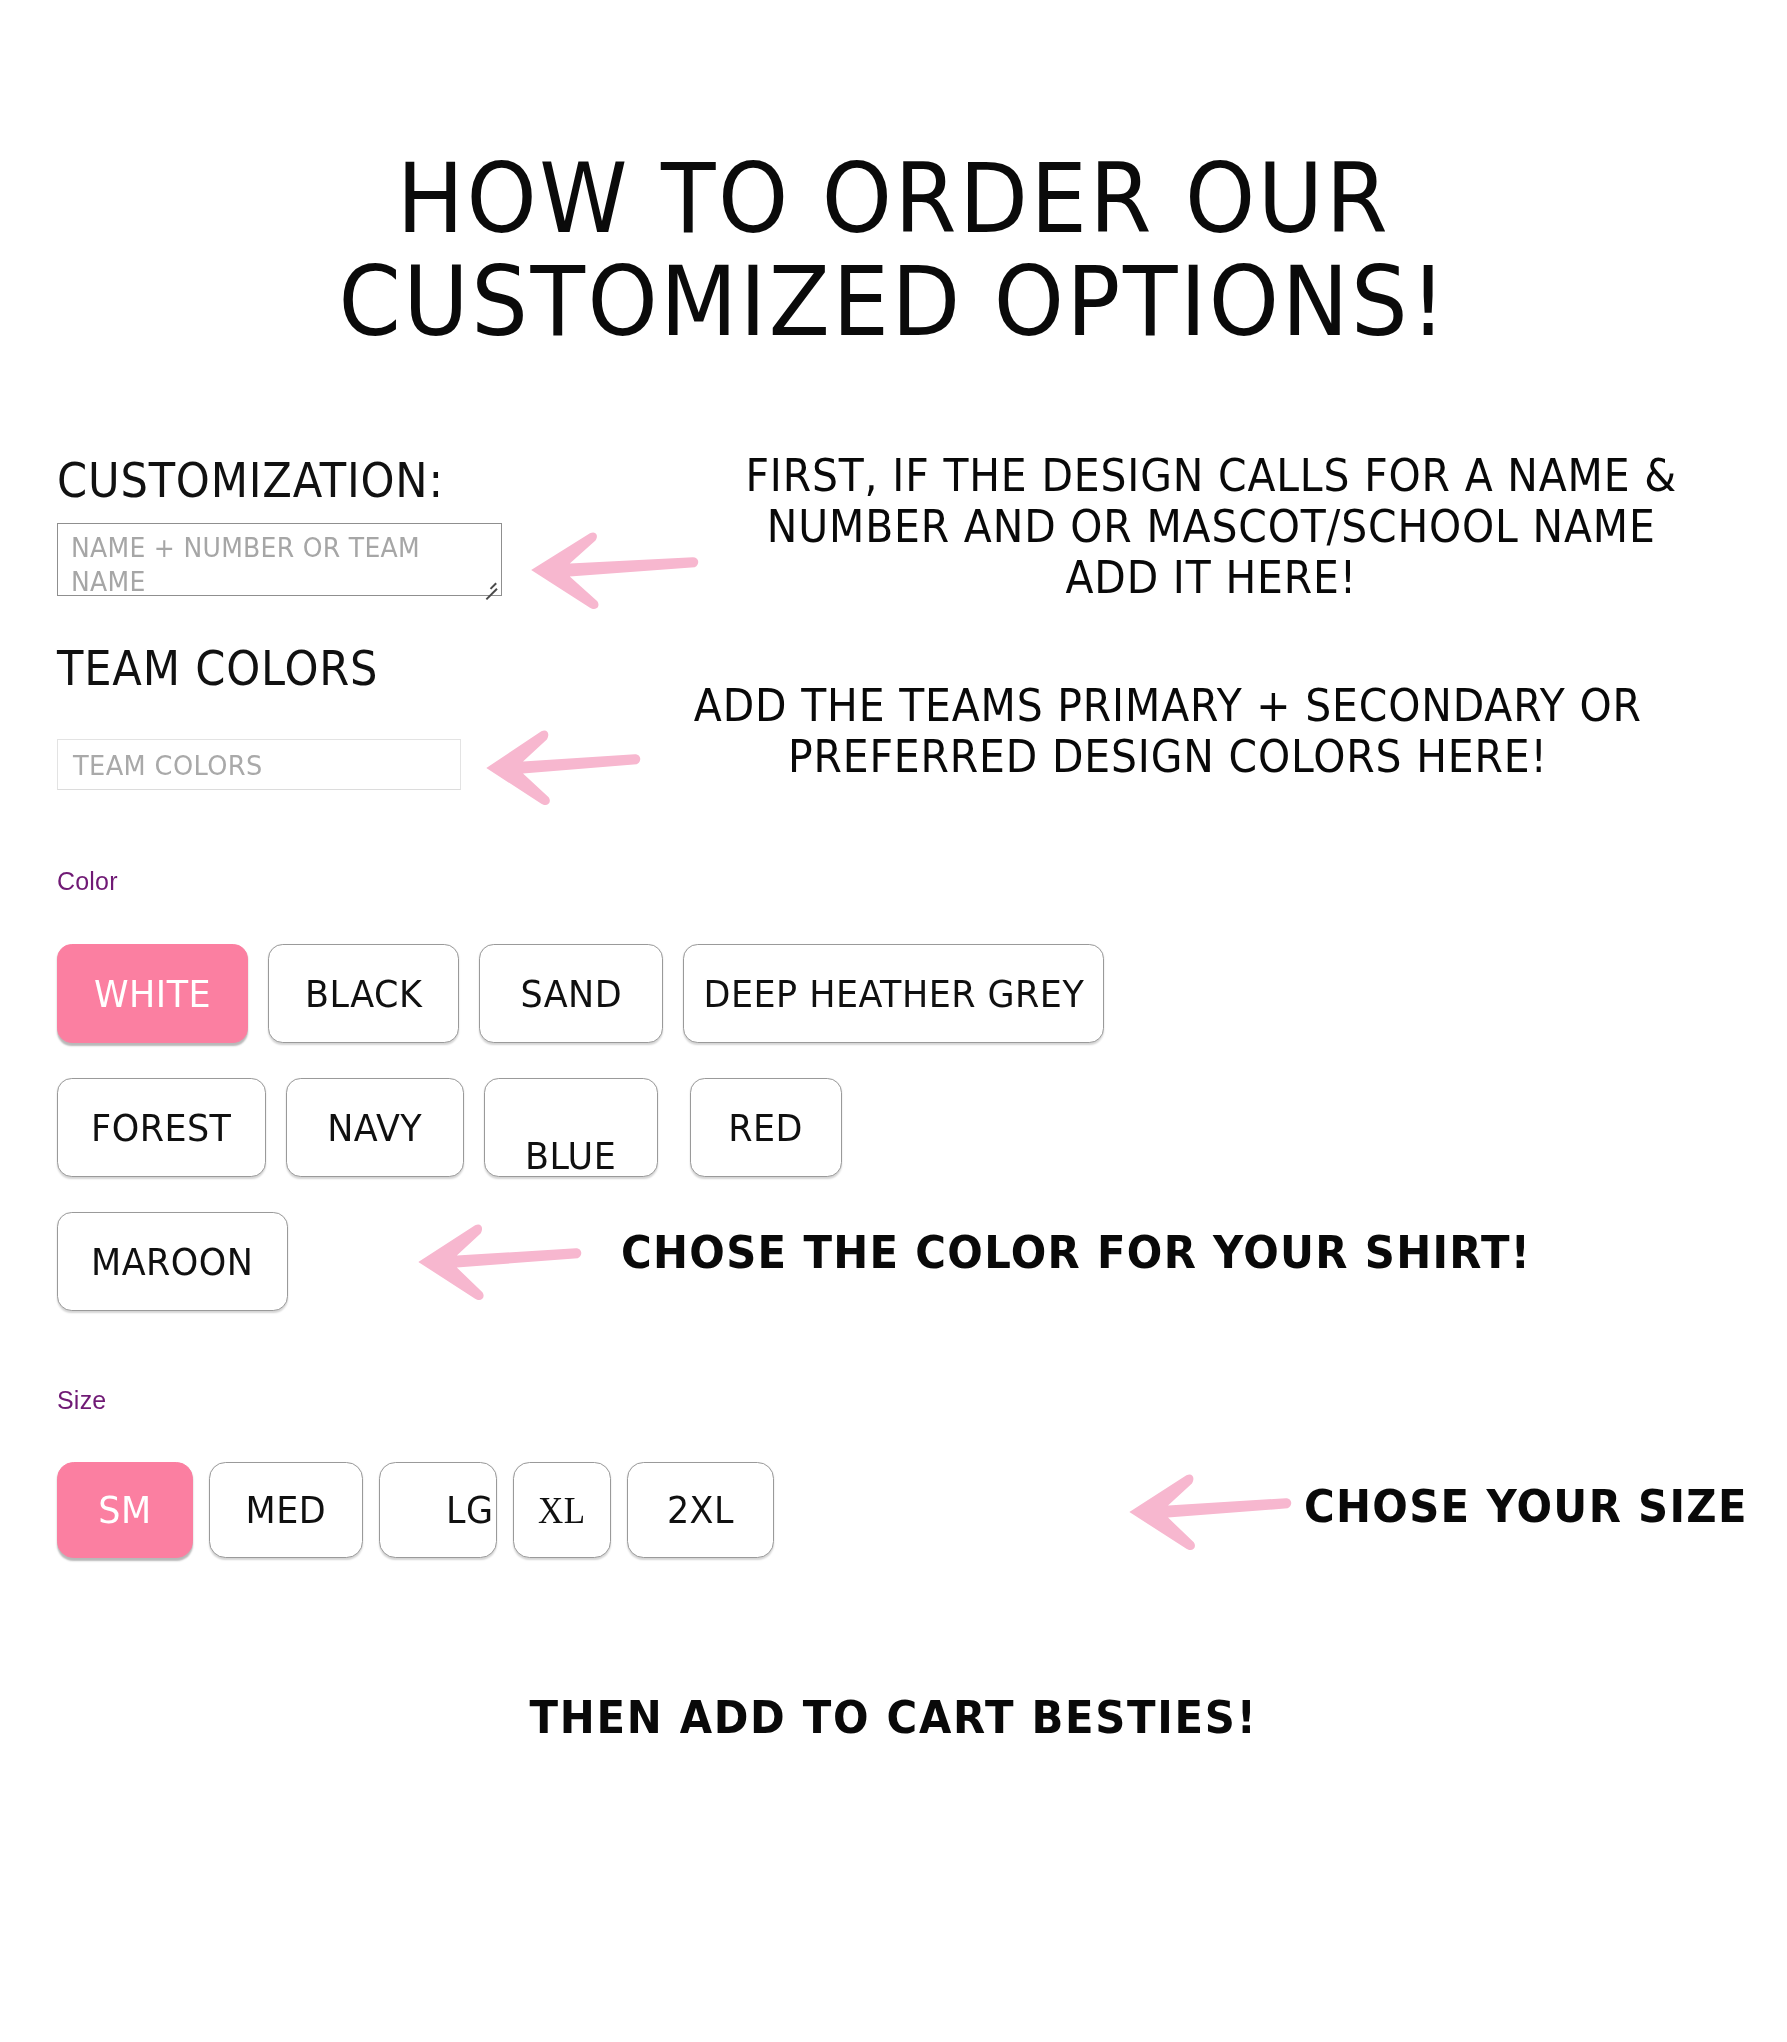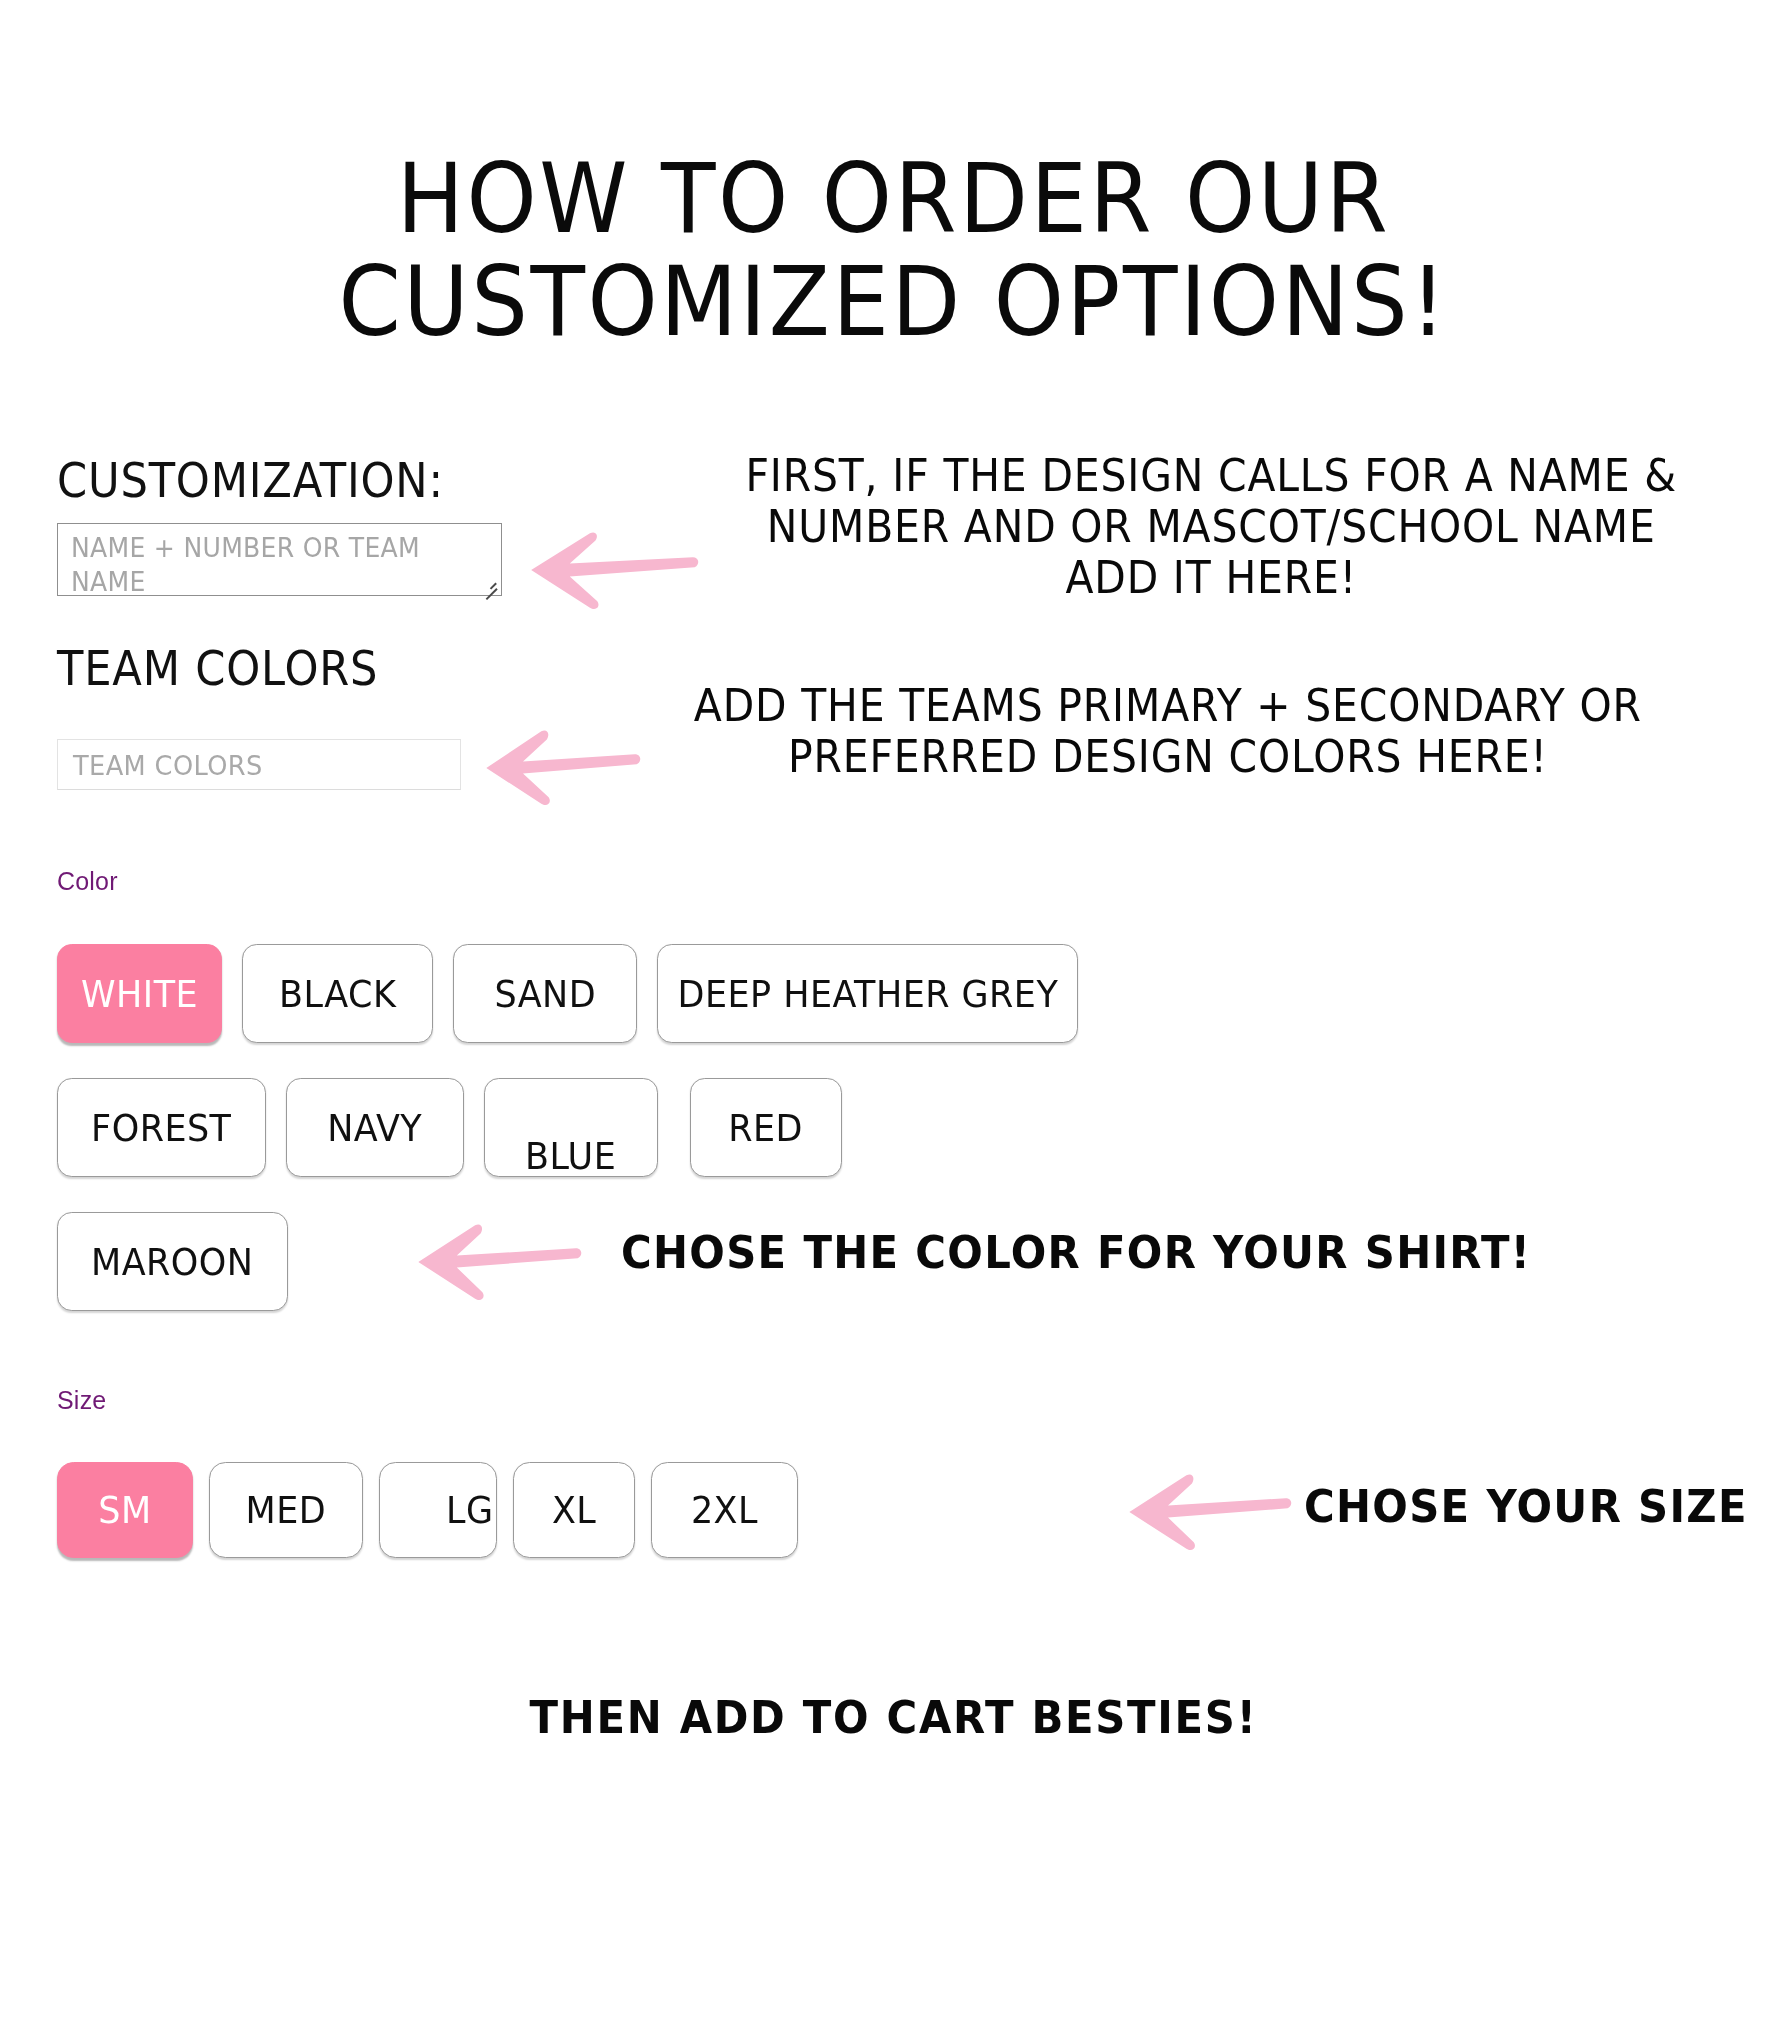--- a/index.html
+++ b/index.html
@@ -157,36 +157,36 @@
     transform-origin: center;
   }
   .pill.selected {
     background: #fb7fa1;
     border-color: #fb7fa1;
     color: #ffffff;
     box-shadow: 0 2.8px 1.8px rgba(0,0,0,0.28);
   }
 
   
-  .w-white { width: 165px; }
+  .w-white { width: 191px; }
   .w-black { width: 191px; }
   .w-sand  { width: 184px; }
   .w-dhg   { width: 421px; }
   .w-forest{ width: 209px; }
   .w-navy  { width: 178px; }
   .w-blue  { width: 174px; align-items: flex-end; }
   .w-red   { width: 152px; margin-left: 12px; }
   .w-purple{ width: 215px; }
   .w-maroon{ width: 231px; }
 
   
   .size-pill { width: 136px; height: 96px; border-radius: 16.5px; margin-right: 16px; }
   .size-pill.w-med { width: 154px; }
   .size-pill.w-lg  { width: 118px; justify-content: flex-end; }
-  .size-pill.w-xl  { width: 122px; }
+  .size-pill.w-xl  { width: 98px; font-family: Liberation Serif, serif; }
   .size-pill.w-2xl { width: 147px; }
 
   
   .annot {
     position: absolute;
     font-family: "DejaVu Sans", sans-serif;
     font-weight: 400;
     color: #090909;
     letter-spacing: 0.9px;
     transform-origin: left top;

